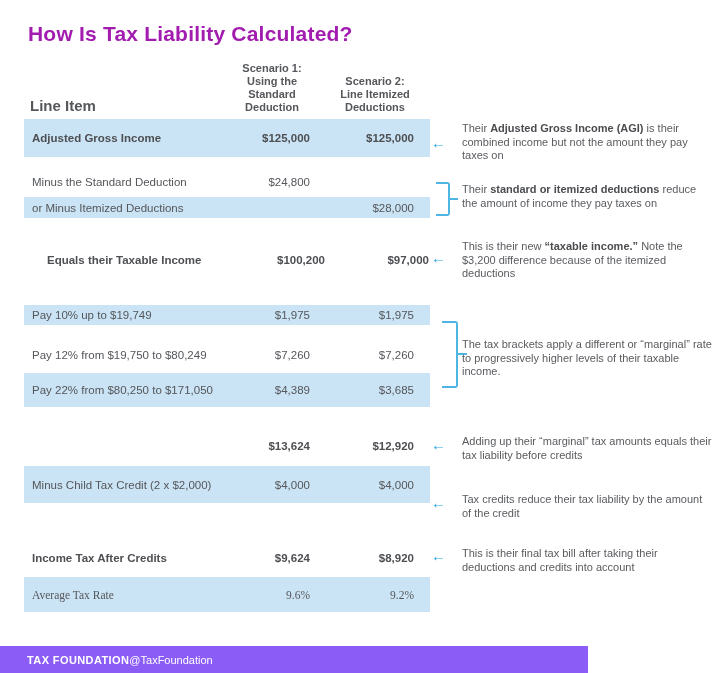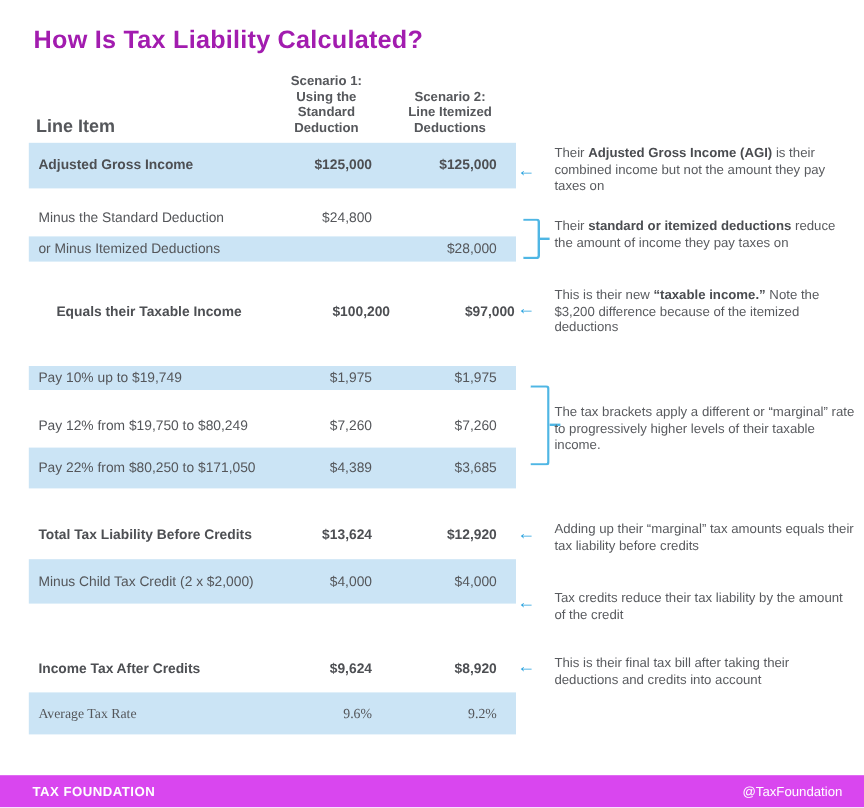--- a/index.html
+++ b/index.html
@@ -40,23 +40,23 @@
     border:2px solid #4FB6E4; border-left:none;
     border-radius:0 3px 3px 0;
   }
   .bracket-nub { position:absolute; height:2px; background:#4FB6E4; }
   .note {
     position:absolute; left:462px; width:250px;
     font-size:11px; line-height:13.5px; color:#595B5F;
   }
   .note b { font-weight:700; color:#4A4C50; }
   .footer {
-    position:absolute; left:0; top:646px; width:720px; height:27px;
-    background:#d946ef; color:#ffffff;
-    display:flex; align-items:center; justify-content:space-between;
+    position:absolute; left:0; top:646px; width:588px; height:27px;
+    background:#8b5cf6; color:#ffffff;
+    display:flex; align-items:center; justify-content:flex-start;
     padding:0 18px 0 27px; font-size:11px;
   }
   .footer .brand { font-weight:700; letter-spacing:0.4px; }
   .footer .handle { font-weight:400; }
 </style>
 </head>
 <body>
 
 <div class="canvas">
 
@@ -100,21 +100,20 @@
     <span class="lbl">Pay 12% from $19,750 to $80,249</span>
     <span class="v v1">$7,260</span>
     <span class="v v2">$7,260</span>
   </div>
   <div class="row hl" style="top:373px; height:34px;">
     <span class="lbl">Pay 22% from $80,250 to $171,050</span>
     <span class="v v1">$4,389</span>
     <span class="v v2">$3,685</span>
   </div>
   <div class="row emph" style="top:428px; height:36px;">
-    <span class="lbl">Total Tax Liability Before Credits</span>
     <span class="v v1">$13,624</span>
     <span class="v v2">$12,920</span>
   </div>
   <div class="row hl" style="top:466px; height:37px;">
     <span class="lbl">Minus Child Tax Credit (2 x $2,000)</span>
     <span class="v v1">$4,000</span>
     <span class="v v2">$4,000</span>
   </div>
   <div class="row emph" style="top:541px; height:34px;">
     <span class="lbl">Income Tax After Credits</span>

